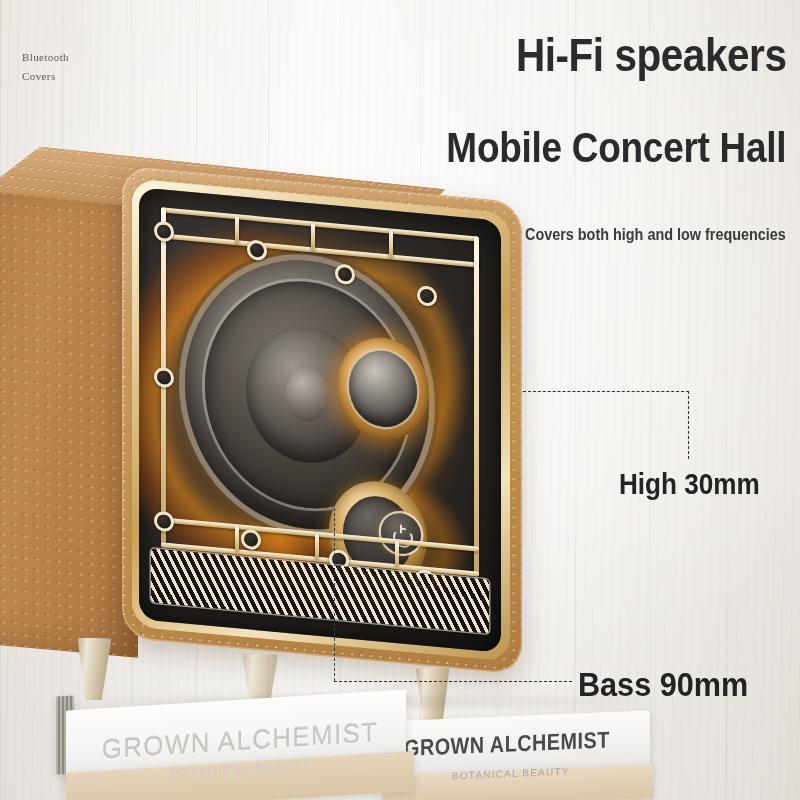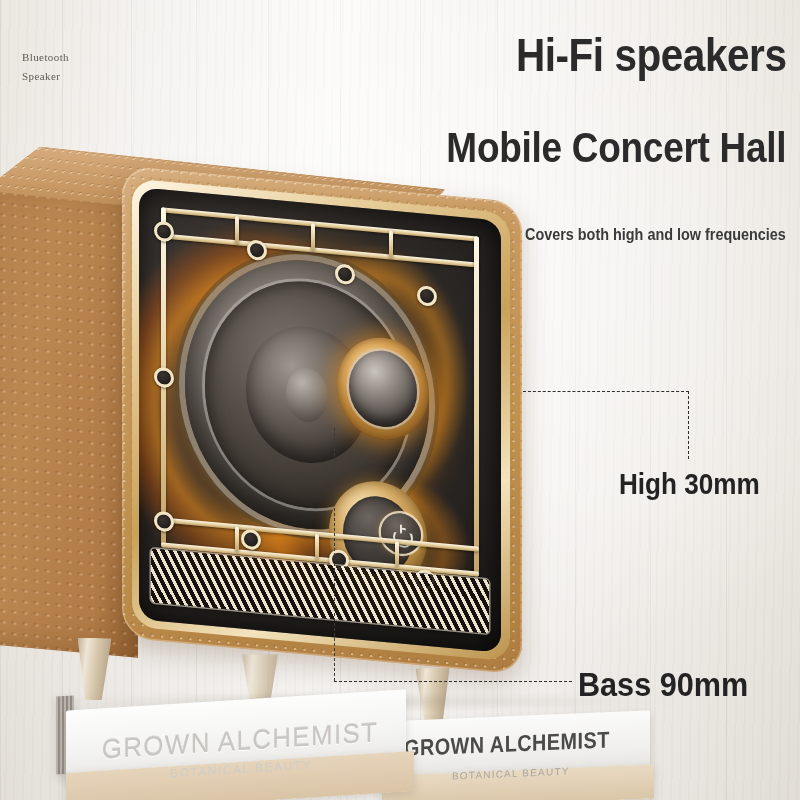--- a/index.html
+++ b/index.html
@@ -430,21 +430,21 @@
   <div class="book-title" id="title-front">GROWN ALCHEMIST</div>
   <div class="book-title" id="sub-front">BOTANICAL BEAUTY</div>
 
   <div class="dash-h" id="high-lead-h"></div>
   <div class="dash-v" id="high-lead-v"></div>
   <div class="dash-v" id="bass-lead-v"></div>
   <div class="dash-h" id="bass-lead-h"></div>
 
   <div class="kicker">
     <div>Bluetooth</div>
-    <div>Speaker</div>
+    <div>Covers</div>
   </div>
 
   <div class="headline1">Hi-Fi speakers</div>
   <div class="headline2">Mobile Concert Hall</div>
   <div class="subcopy">Covers both high and low frequencies</div>
 
   <div class="callout-label" id="label-high">High 30mm</div>
   <div class="callout-label" id="label-bass">Bass 90mm</div>
 
 </div>

